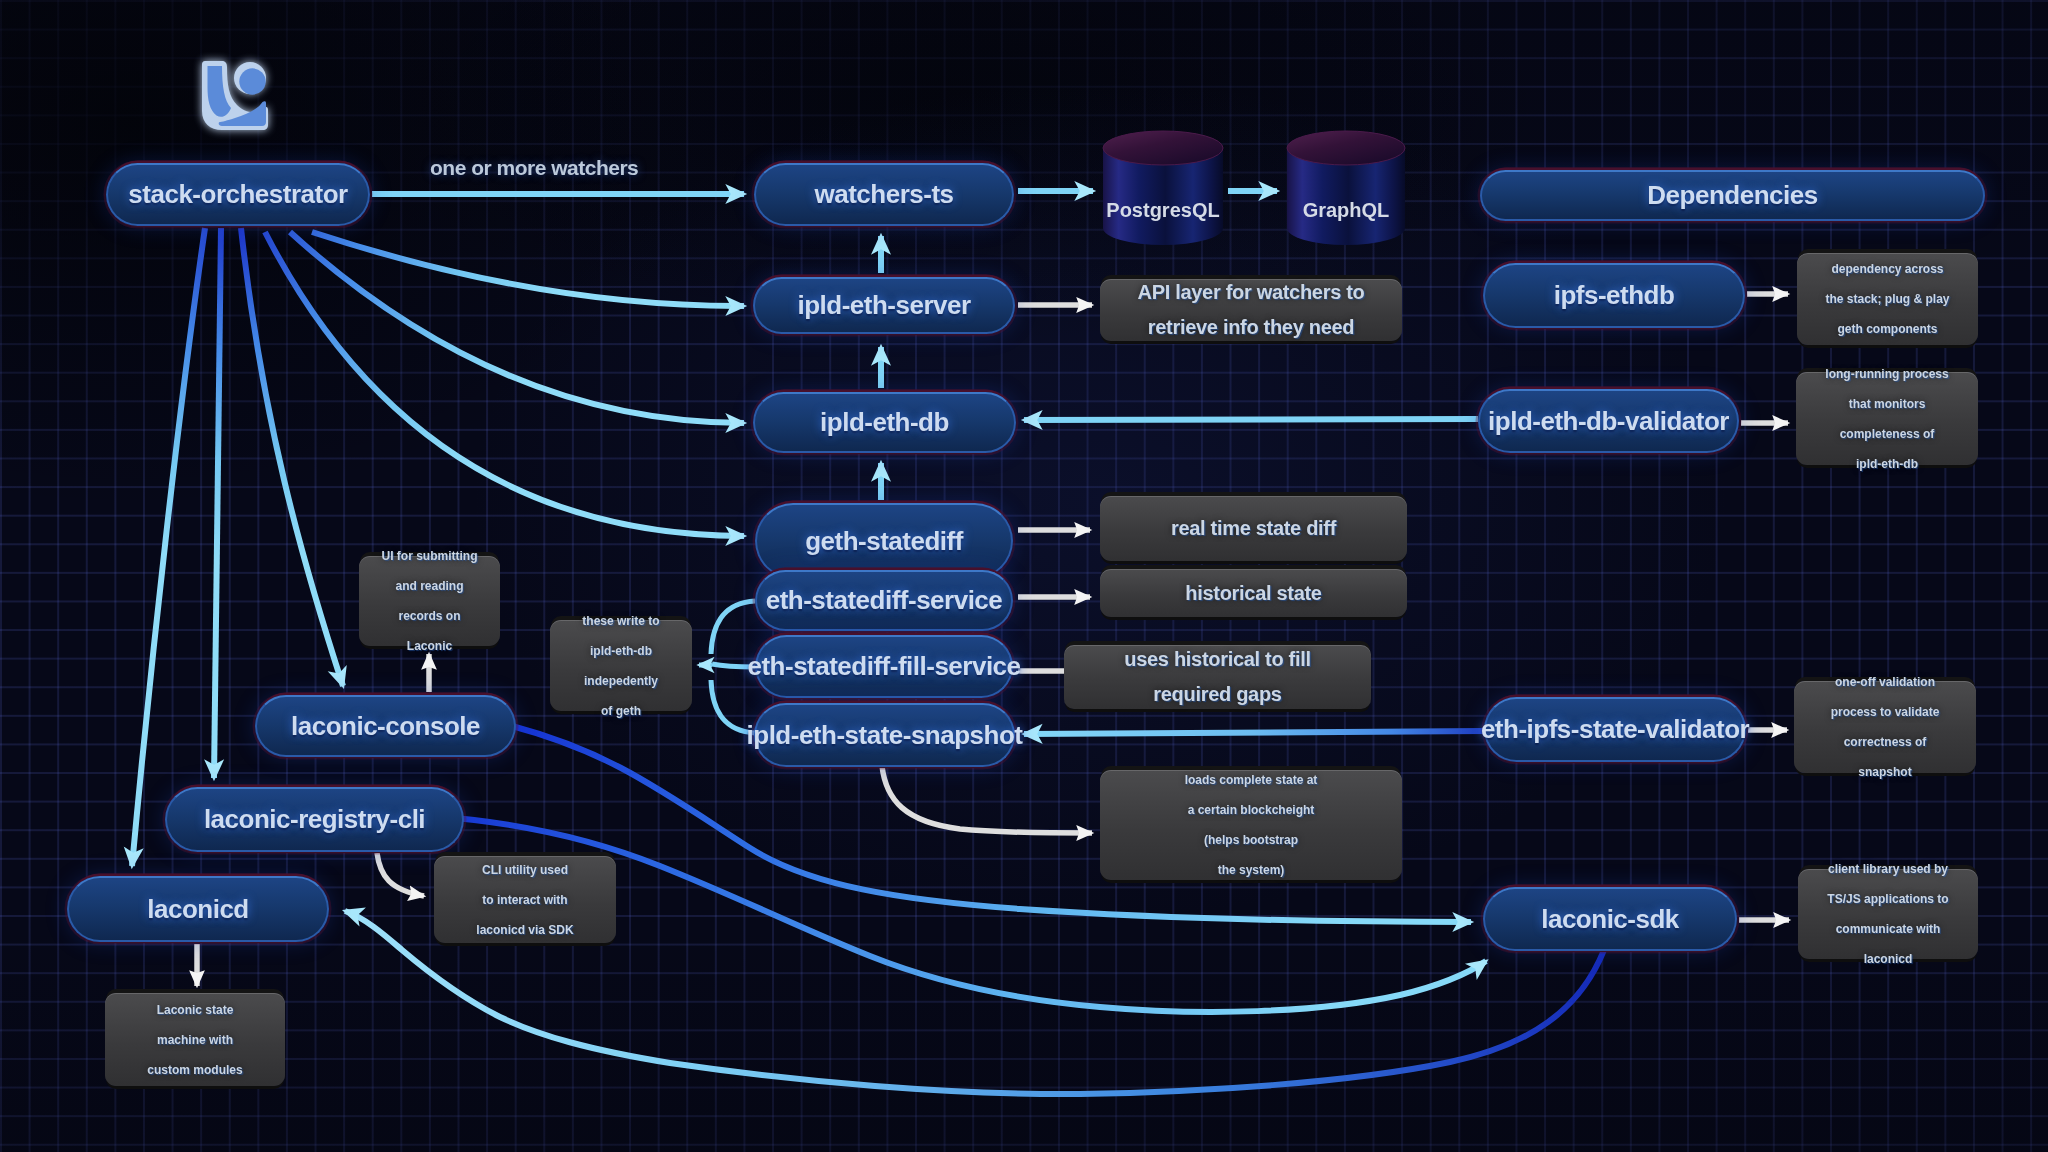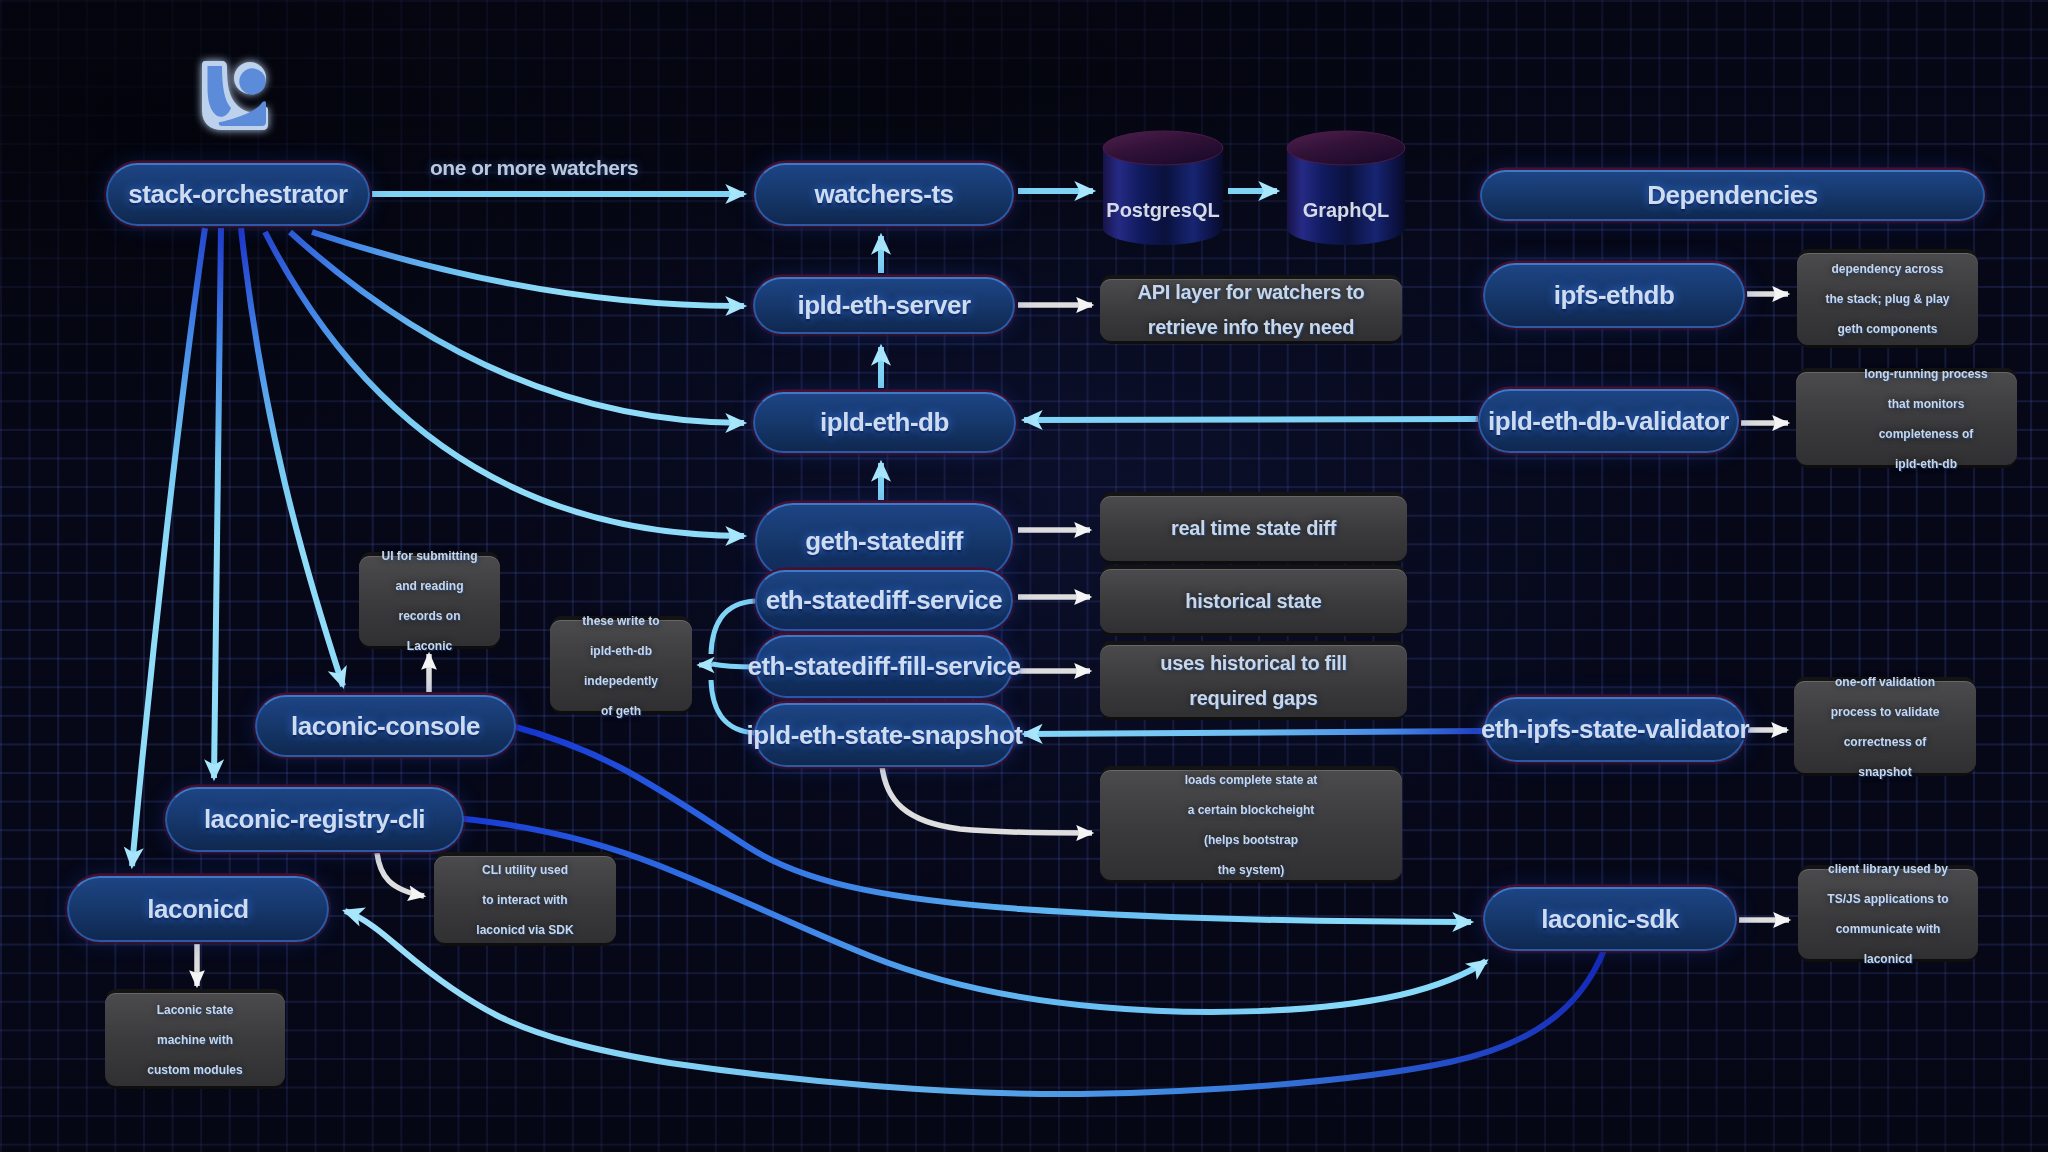--- a/index.html
+++ b/index.html
@@ -178,25 +178,25 @@
   <div class="pill" style="left:165px;top:787px;width:299px;height:65px;">laconic-registry-cli</div>
   <div class="pill" style="left:67px;top:876px;width:262px;height:66px;">laconicd</div>
   <div class="pill" style="left:1480px;top:170px;width:505px;height:51px;">Dependencies</div>
   <div class="pill" style="left:1483px;top:263px;width:262px;height:65px;">ipfs-ethdb</div>
   <div class="pill" style="left:1478px;top:389px;width:261px;height:64px;">ipld-eth-db-validator</div>
   <div class="pill" style="left:1483px;top:887px;width:254px;height:64px;">laconic-sdk</div>
   <div class="pill" style="left:1484px;top:697px;width:262px;height:65px;">eth-ipfs-state-validator</div>
 
   <div class="note noteL" style="left:1100px;top:279px;width:302px;height:62px;">API layer for watchers to<br>retrieve info they need</div>
   <div class="note noteL" style="left:1100px;top:496px;width:307px;height:65px;">real time state diff</div>
-  <div class="note noteL" style="left:1100px;top:569px;width:307px;height:64px;text-align:center;">historical state</div>
-  <div class="note noteL" style="left:1100px;top:645px;width:307px;height:72px;border-radius:10px;">uses historical to fill<br>required gaps</div>
+  <div class="note noteL" style="left:1100px;top:569px;width:307px;height:48px;text-align:center;">historical state</div>
+  <div class="note noteL" style="left:1064px;top:645px;width:307px;height:64px;border-radius:10px;">uses historical to fill<br>required gaps</div>
   <div class="note" style="left:1100px;top:770px;width:302px;height:110px;">loads complete state at<br>a certain blockcheight<br>(helps bootstrap<br>the system)</div>
   <div class="note" style="left:1797px;top:253px;width:181px;height:92px;">dependency across<br>the stack; plug &amp; play<br>geth components</div>
-  <div class="note" style="left:1796px;top:372px;width:182px;height:93px;padding-left:39px;">long-running process<br>that monitors<br>completeness of<br>ipld-eth-db</div>
+  <div class="note" style="left:1796px;top:372px;width:182px;height:93px;">long-running process<br>that monitors<br>completeness of<br>ipld-eth-db</div>
   <div class="note" style="left:1794px;top:681px;width:182px;height:92px;">one-off validation<br>process to validate<br>correctness of<br>snapshot</div>
   <div class="note" style="left:1798px;top:869px;width:180px;height:90px;">client library used by<br>TS/JS applications to<br>communicate with<br>laconicd</div>
   <div class="note" style="left:359px;top:556px;width:141px;height:90px;">UI for submitting<br>and reading<br>records on<br>Laconic</div>
   <div class="note" style="left:550px;top:620px;width:142px;height:91px;">these write to<br>ipld-eth-db<br>indepedently<br>of geth</div>
   <div class="note" style="left:434px;top:856px;width:182px;height:87px;">CLI utility used<br>to interact with<br>laconicd via SDK</div>
   <div class="note" style="left:105px;top:993px;width:180px;height:93px;">Laconic state<br>machine with<br>custom modules</div>
 
   <div class="lbl" style="left:430px;top:156px;">one or more watchers</div>
 </div>
 

